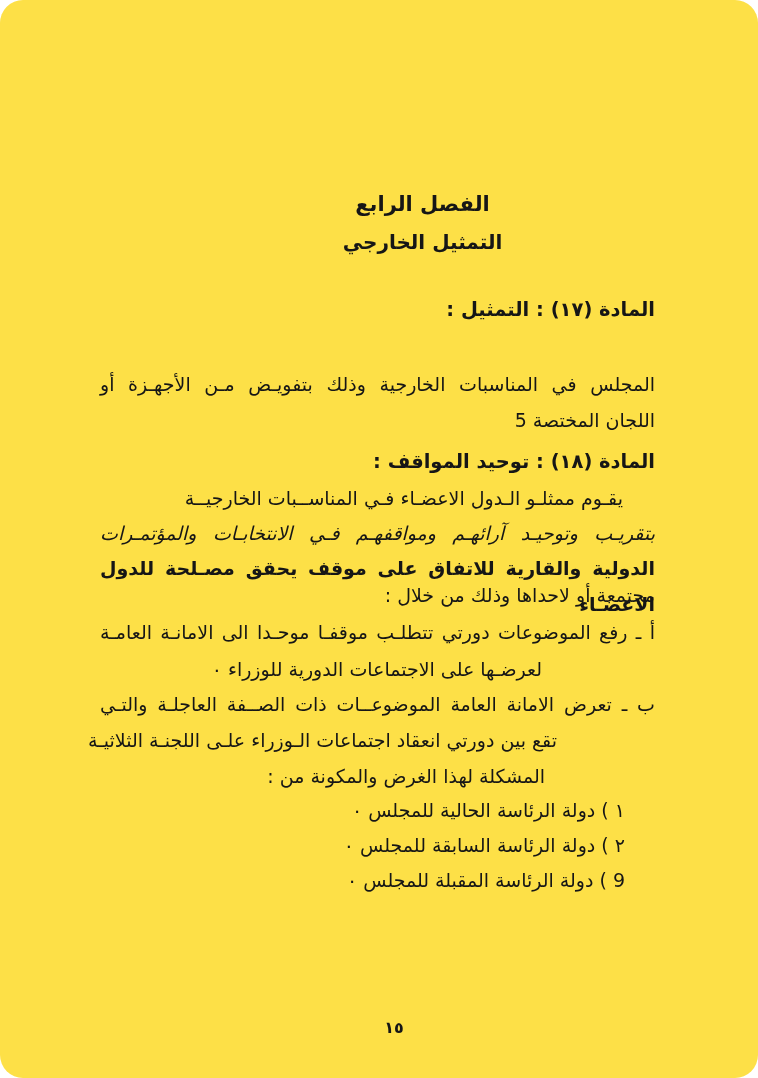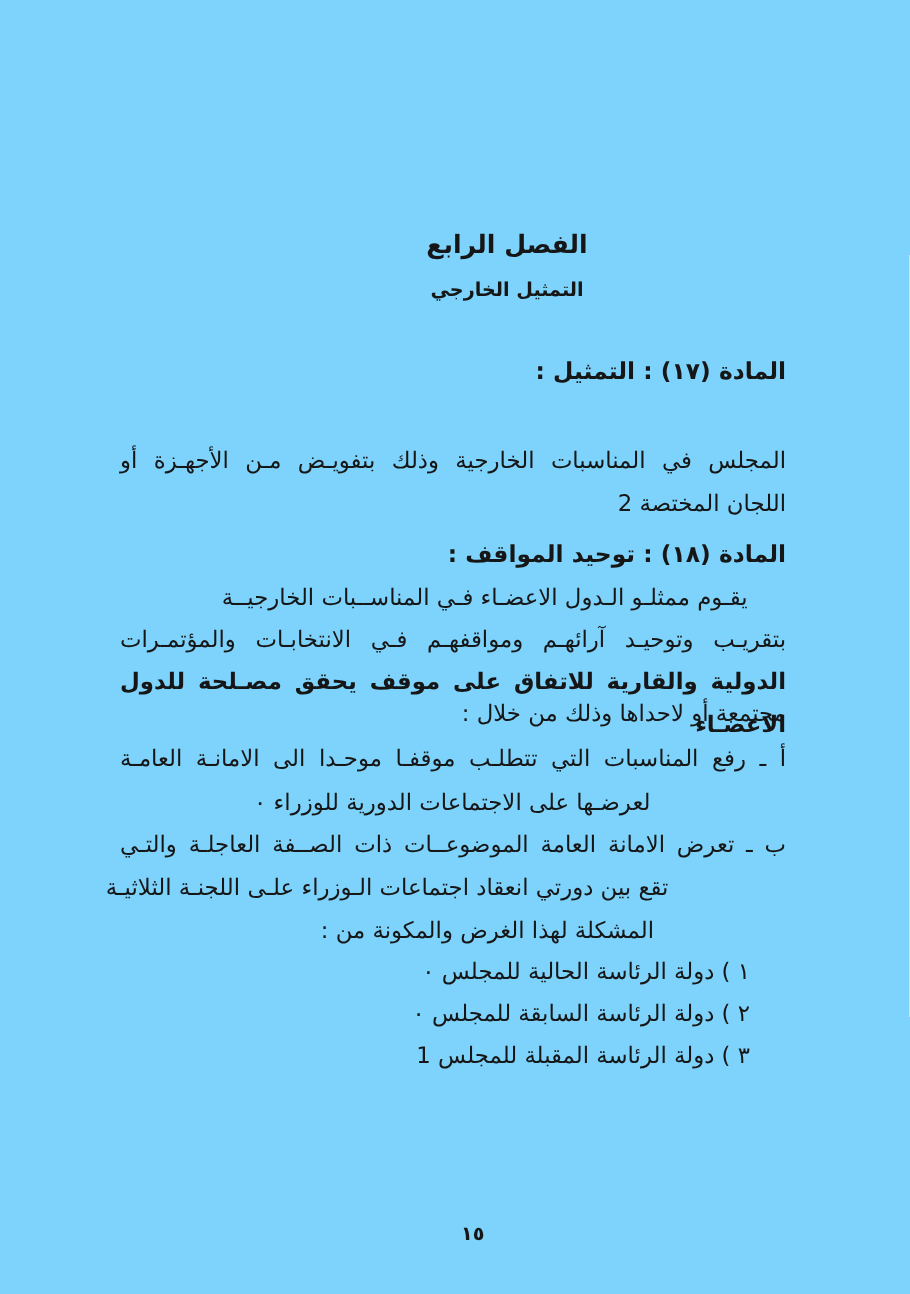--- a/index.html
+++ b/index.html
@@ -4,24 +4,25 @@
 <style>
   html, body {
     margin: 0;
     padding: 0;
     background: #ffffff;
   }
   .screen {
     position: relative;
     width: 758px;
     height: 1078px;
-    background: #7dd3fc;
+    background: #fde047;
     overflow: hidden;
     font-family: "DejaVu Sans", sans-serif;
     color: #161616;
+    border-radius: 23px;
   }
   
   .col {
     position: absolute;
     left: 100px;
     width: 555px;
     top: 0;
     height: 100%;
     direction: rtl;
   }
@@ -34,21 +35,21 @@
     font-size: 19px;
     white-space: nowrap;
   }
   .chapter {
     font-weight: bold;
     font-size: 21px;
     text-align: center;
     transform: translateX(45px); 
     white-space: nowrap;
   }
-  .chapter.sub { font-size: 16px; }
+  .chapter.sub { font-size: 20px; }
   .art-heading {
     font-weight: bold;
     font-size: 19.5px;
   }
   .start { text-align: right; }
   .just {
     text-align: justify;
     text-align-last: justify;
     white-space: normal;
   }
@@ -70,34 +71,34 @@
 <body>
 
 <div class="screen">
   <div class="col">
 
     <div class="ln chapter" style="top:186px;">الفصل الرابع</div>
     <div class="ln chapter sub" style="top:224px;">التمثيل الخارجي</div>
 
     <div class="ln art-heading" style="top:292px;">المادة (١٧) : التمثيل :</div>
     <div class="ln just" style="top:366px;">المجلس في  المناسبات الخارجية وذلك بتفويـض مـن الأجهـزة أو</div>
-    <div class="ln start" style="top:402px;">اللجان المختصة 2</div>
+    <div class="ln start" style="top:402px;">اللجان المختصة 5</div>
 
     <div class="ln art-heading" style="top:444px;">المادة (١٨) : توحيد المواقف :</div>
     <div class="ln start" style="top:480px; padding-right:32px;">يقـوم ممثلـو الـدول الاعضـاء فـي المناســبات الخارجيــة</div>
-    <div class="ln just" style="top:515px;">بتقريـب  وتوحيـد آرائهـم ومواقفهـم فـي الانتخابـات والمؤتمـرات</div>
+    <div class="ln just" style="top:515px;font-style:italic;">بتقريـب  وتوحيـد آرائهـم ومواقفهـم فـي الانتخابـات والمؤتمـرات</div>
     <div class="ln just" style="top:550px;font-weight:bold;">الدولية والقارية للاتفاق على موقف يحقق مصـلحة للدول  الاعضـاء</div>
     <div class="ln start" style="top:577px;">مجتمعة أو لاحداها وذلك من خلال :</div>
 
-    <div class="ln just" style="top:614px;">أ ـ رفع المناسبات التي تتطلـب موقفـا موحـدا الى الامانـة العامـة</div>
+    <div class="ln just" style="top:614px;">أ ـ رفع الموضوعات دورتي تتطلـب موقفـا موحـدا الى الامانـة العامـة</div>
     <div class="ln start" style="top:651px; padding-right:113px;">لعرضـها على الاجتماعات الدورية للوزراء ٠</div>
 
     <div class="ln start" style="top:722px; padding-right:98px;">تقع  بين دورتي انعقاد اجتماعات الـوزراء علـى اللجنـة الثلاثيـة</div>
     <div class="ln just" style="top:686px;">ب ـ تعرض الامانة العامة الموضوعــات ذات الصــفة العاجلـة والتـي</div>
     <div class="ln start" style="top:758px; padding-right:110px;">المشكلة لهذا الغرض والمكونة من :</div>
 
     <div class="ln start" style="top:792px; padding-right:30px;">١ ) دولة الرئاسة الحالية للمجلس ٠</div>
     <div class="ln start" style="top:827px; padding-right:30px;">٢ ) دولة الرئاسة السابقة للمجلس ٠</div>
-    <div class="ln start" style="top:862px; padding-right:30px;">٣ ) دولة الرئاسة المقبلة للمجلس 1</div>
+    <div class="ln start" style="top:862px; padding-right:30px;">9 ) دولة الرئاسة المقبلة للمجلس ٠</div>
   </div>
 
   <div class="pagenum">١٥</div>
 </div>
 
 </body></html>

